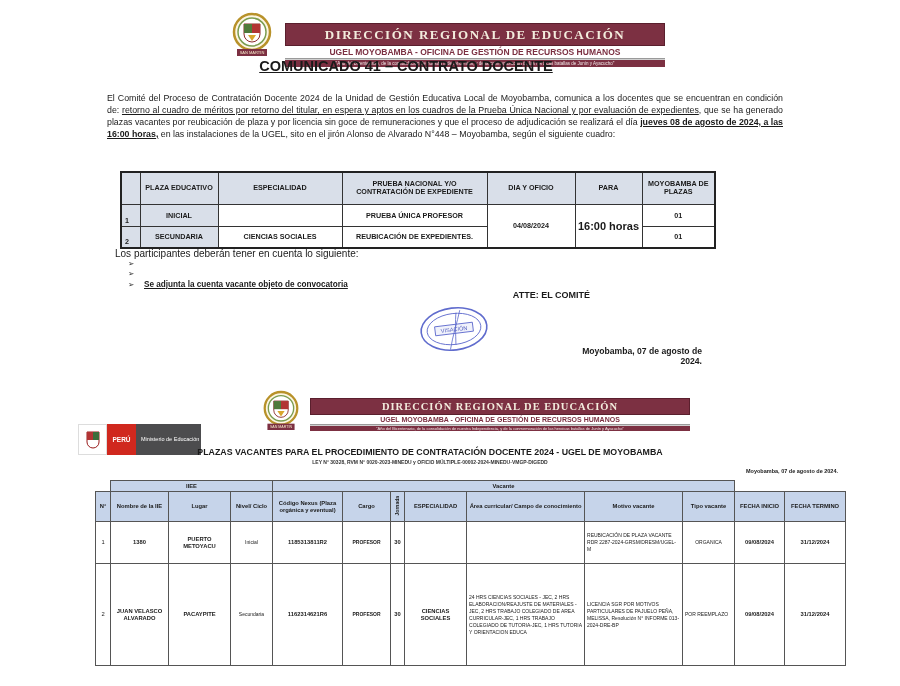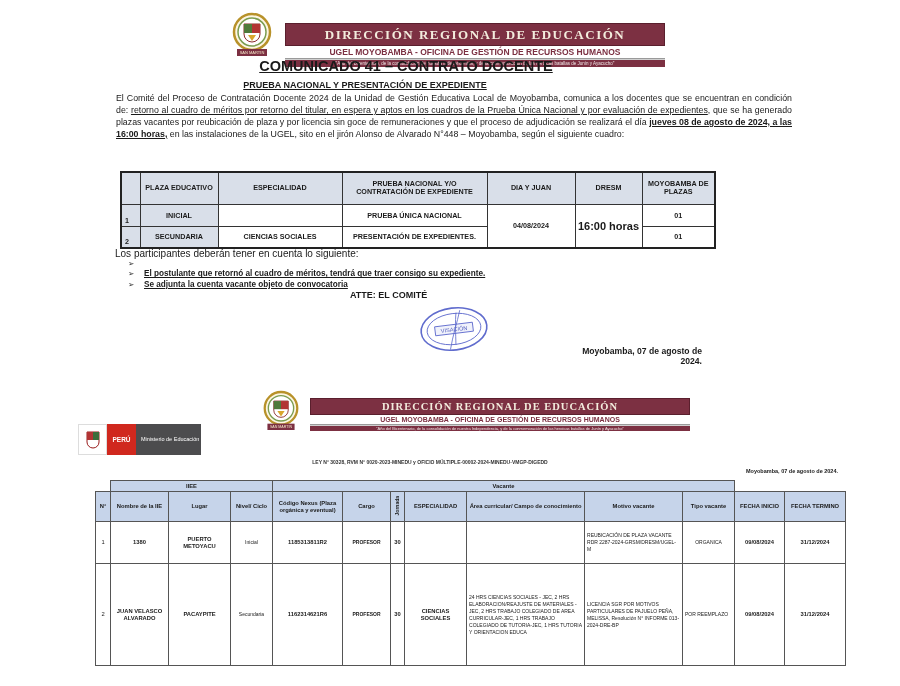--- a/index.html
+++ b/index.html
@@ -21,41 +21,41 @@
   .banner1{left:285px;top:23px;width:380px;}
   .banner1 .banner-main{font-size:13px;padding:3px 0 2px;}
   .banner1 .banner-sub{font-size:8.5px;padding:1px 0;}
   .banner1 .banner-slogan{font-size:4.5px;height:7px;line-height:7px;}
 
   .title1{position:absolute;left:0;top:57px;width:812px;text-align:center;}
   .title1 span{font-size:14.5px;font-weight:bold;text-decoration:underline;}
   .subtitle1{position:absolute;left:0;top:74px;width:730px;text-align:center;}
   .subtitle1 span{font-size:9px;font-weight:bold;text-decoration:underline;}
 
-  .para{position:absolute;left:116px;top:93px;width:676px;font-size:8.8px;
+  .para{position:absolute;left:107px;top:93px;width:676px;font-size:8.8px;
         line-height:11.9px;text-align:justify;}
   .u{text-decoration:underline;}
   .bu{font-weight:bold;text-decoration:underline;}
 
   table.t1{position:absolute;left:120px;top:171px;width:594px;border-collapse:collapse;
            table-layout:fixed;border:2px solid #222;}
   table.t1 th, table.t1 td{border:1px solid #333;padding:1px 2px;text-align:center;
            vertical-align:middle;font-size:7.2px;font-weight:bold;overflow:hidden;}
   table.t1 th{background:#d9dfe9;line-height:8.5px;}
   table.t1 td.shade{background:#d9dfe9;}
   table.t1 td.numcell{background:#d9dfe9;text-align:left;vertical-align:bottom;padding-left:3px;}
   table.t1 td.hora{font-size:11px;}
   table.t1 tr.r{height:22px;}
   table.t1 tr.h{height:32px;}
 
   .notes-intro{position:absolute;left:115px;top:248px;font-size:10px;}
   .bullets{position:absolute;left:128px;top:259px;width:620px;font-size:8.2px;line-height:10.3px;}
   .bullet{display:flex;}
   .bullet .mark{width:16px;flex:none;font-size:7.5px;}
-  .atte{position:absolute;left:350px;top:290px;width:240px;text-align:left;
+  .atte{position:absolute;left:350px;top:290px;width:240px;text-align:right;
         font-size:9px;font-weight:bold;}
   .stamp{position:absolute;left:418px;top:305px;width:72px;height:48px;
          transform:rotate(-7deg);opacity:.85;}
   .date1{position:absolute;left:560px;top:346px;width:142px;text-align:right;
          font-size:8.6px;font-weight:bold;}
 
   
   .crest2{position:absolute;left:262px;top:390px;width:38px;height:42px;}
   .banner2{left:310px;top:398px;width:380px;}
   .banner2 .banner-main{font-size:10.5px;padding:2px 0;letter-spacing:1px;}
@@ -113,73 +113,69 @@
 
   <div class="banner banner1">
     <div class="banner-main">DIRECCIÓN REGIONAL DE EDUCACIÓN</div>
     <div class="banner-sub">UGEL MOYOBAMBA - OFICINA DE GESTIÓN DE RECURSOS HUMANOS</div>
     <div class="banner-slogan">"Año del Bicentenario, de la consolidación de nuestra Independencia, y de la conmemoración de las heroicas batallas de Junín y Ayacucho"</div>
   </div>
 
   <div class="title1">
     <span>COMUNICADO 41 – CONTRATO DOCENTE</span>
   </div>
-  <div class="subtitle1">
-    <span>PRUEBA NACIONAL Y PRESENTACIÓN DE EXPEDIENTE</span>
-  </div>
 
   <div class="para"><span>El Comité del Proceso de Contratación Docente 2024 de la Unidad de Gestión Educativa Local de Moyobamba, comunica a los docentes que se encuentran en condición de: </span><span class="u">retorno al cuadro de méritos por retorno del titular, en espera y aptos en los cuadros de la Prueba Única Nacional y por evaluación de expedientes</span><span>, que se ha generado plazas vacantes por reubicación de plaza y por licencia sin goce de remuneraciones y que el proceso de adjudicación se realizará el día </span><span class="bu">jueves 08 de agosto de 2024, a las 16:00 horas,</span><span> en las instalaciones de la UGEL, sito en el jirón Alonso de Alvarado N°448 – Moyobamba, según el siguiente cuadro:</span></div>
 
   <table class="t1">
     <colgroup>
       <col style="width:19px">
         <col style="width:78px">
         <col style="width:124px">
       <col style="width:145px">
         <col style="width:88px">
         <col style="width:67px">
         <col style="width:73px">
     </colgroup>
     <tbody>
         <tr class="h">
       <th></th>
       <th>PLAZA EDUCATIVO</th>
       <th>ESPECIALIDAD</th>
       <th>PRUEBA NACIONAL Y/O CONTRATACIÓN DE EXPEDIENTE</th>
-      <th>DIA Y JUAN</th>
-      <th>DRESM</th>
+      <th>DIA Y OFICIO</th>
+      <th>PARA</th>
       <th>MOYOBAMBA DE PLAZAS</th>
     </tr>
     <tr class="r">
       <td class="numcell">1</td>
       <td class="shade">INICIAL</td>
       <td></td>
-      <td>PRUEBA ÚNICA NACIONAL</td>
+      <td>PRUEBA ÚNICA PROFESOR</td>
       <td rowspan="2">04/08/2024</td>
       <td rowspan="2" class="hora">16:00 horas</td>
       <td>01</td>
     </tr>
     <tr class="r">
       <td class="numcell">2</td>
       <td class="shade">SECUNDARIA</td>
       <td>CIENCIAS SOCIALES</td>
-      <td>PRESENTACIÓN DE EXPEDIENTES.</td>
+      <td>REUBICACIÓN DE EXPEDIENTES.</td>
       <td>01</td>
     </tr>
   </tbody>
     </table>
 
   <div class="notes-intro">Los participantes deberán tener en cuenta lo siguiente:</div>
   <div class="bullets">
     <div class="bullet">
       <span class="mark">➢</span>
     </div>
     <div class="bullet">
       <span class="mark">➢</span>
-      <span class="bu">El postulante que retornó al cuadro de méritos, tendrá que traer consigo su expediente.</span>
     </div>
     <div class="bullet">
       <span class="mark">➢</span>
       <span class="bu">Se adjunta la cuenta vacante objeto de convocatoria</span>
     </div>
   </div>
 
   <div class="atte">ATTE: EL COMITÉ</div>
 
   <svg class="stamp" viewBox="0 0 72 48">
@@ -214,20 +210,21 @@
       <svg width="14" height="18" viewBox="0 0 14 18">
         <path d="M1 1 h12 v10 a6 6 0 0 1 -6 6 a6 6 0 0 1 -6 -6 z" fill="#fff" stroke="#9a1c1c" stroke-width="1"></path>
         <rect x="1" y="1" width="6" height="8" fill="#b23434"></rect>
         <rect x="7" y="1" width="6" height="8" fill="#3b6e3b"></rect>
       </svg>
     </div>
     <div class="mbox2">PERÚ</div>
     <div class="mbox3">Ministerio de Educación</div>
   </div>
 
+  <div class="title2">PLAZAS VACANTES PARA EL PROCEDIMIENTO DE CONTRATACIÓN DOCENTE 2024 - UGEL DE MOYOBAMBA</div>
   <div class="subtitle2">LEY N° 30328, RVM N° 0020-2023-MINEDU  y OFICIO MÚLTIPLE-00002-2024-MINEDU-VMGP-DIGEDD</div>
   <div class="date2">Moyobamba, 07 de agosto de 2024.</div>
 
   <table class="t2">
     <colgroup>
       <col style="width:15px">
         <col style="width:58px">
         <col style="width:62px">
         <col style="width:42px">
       <col style="width:70px">

